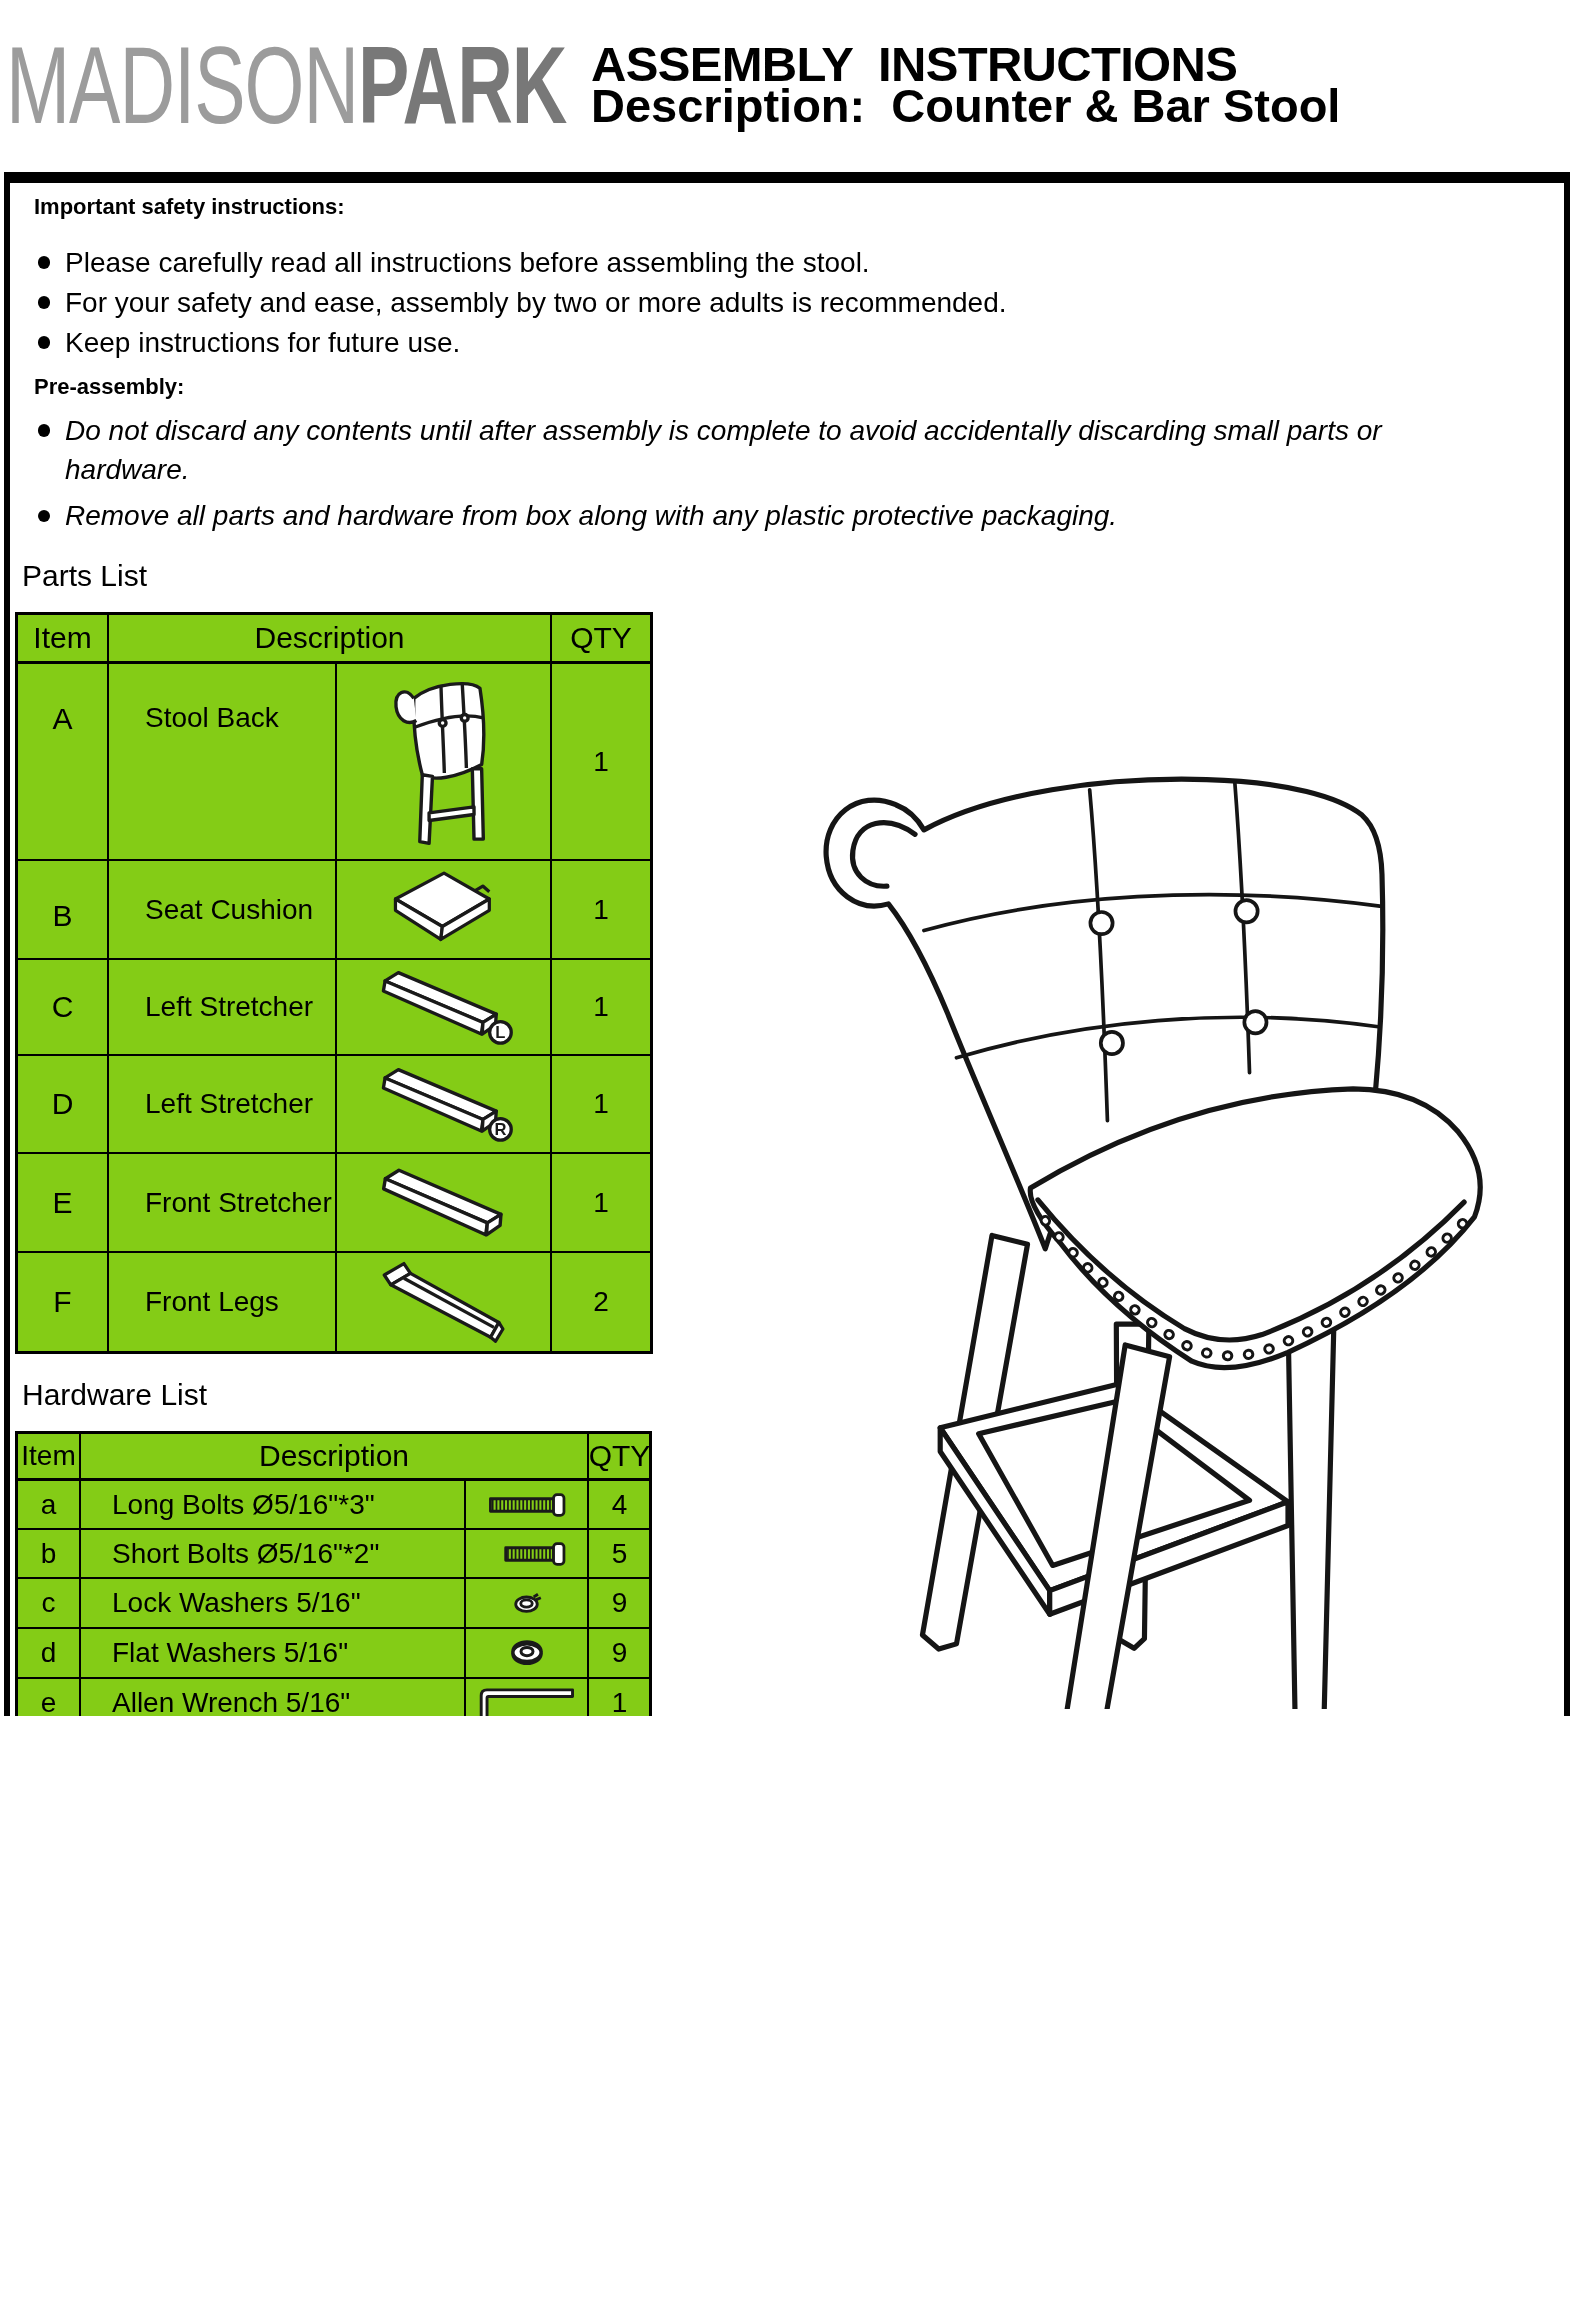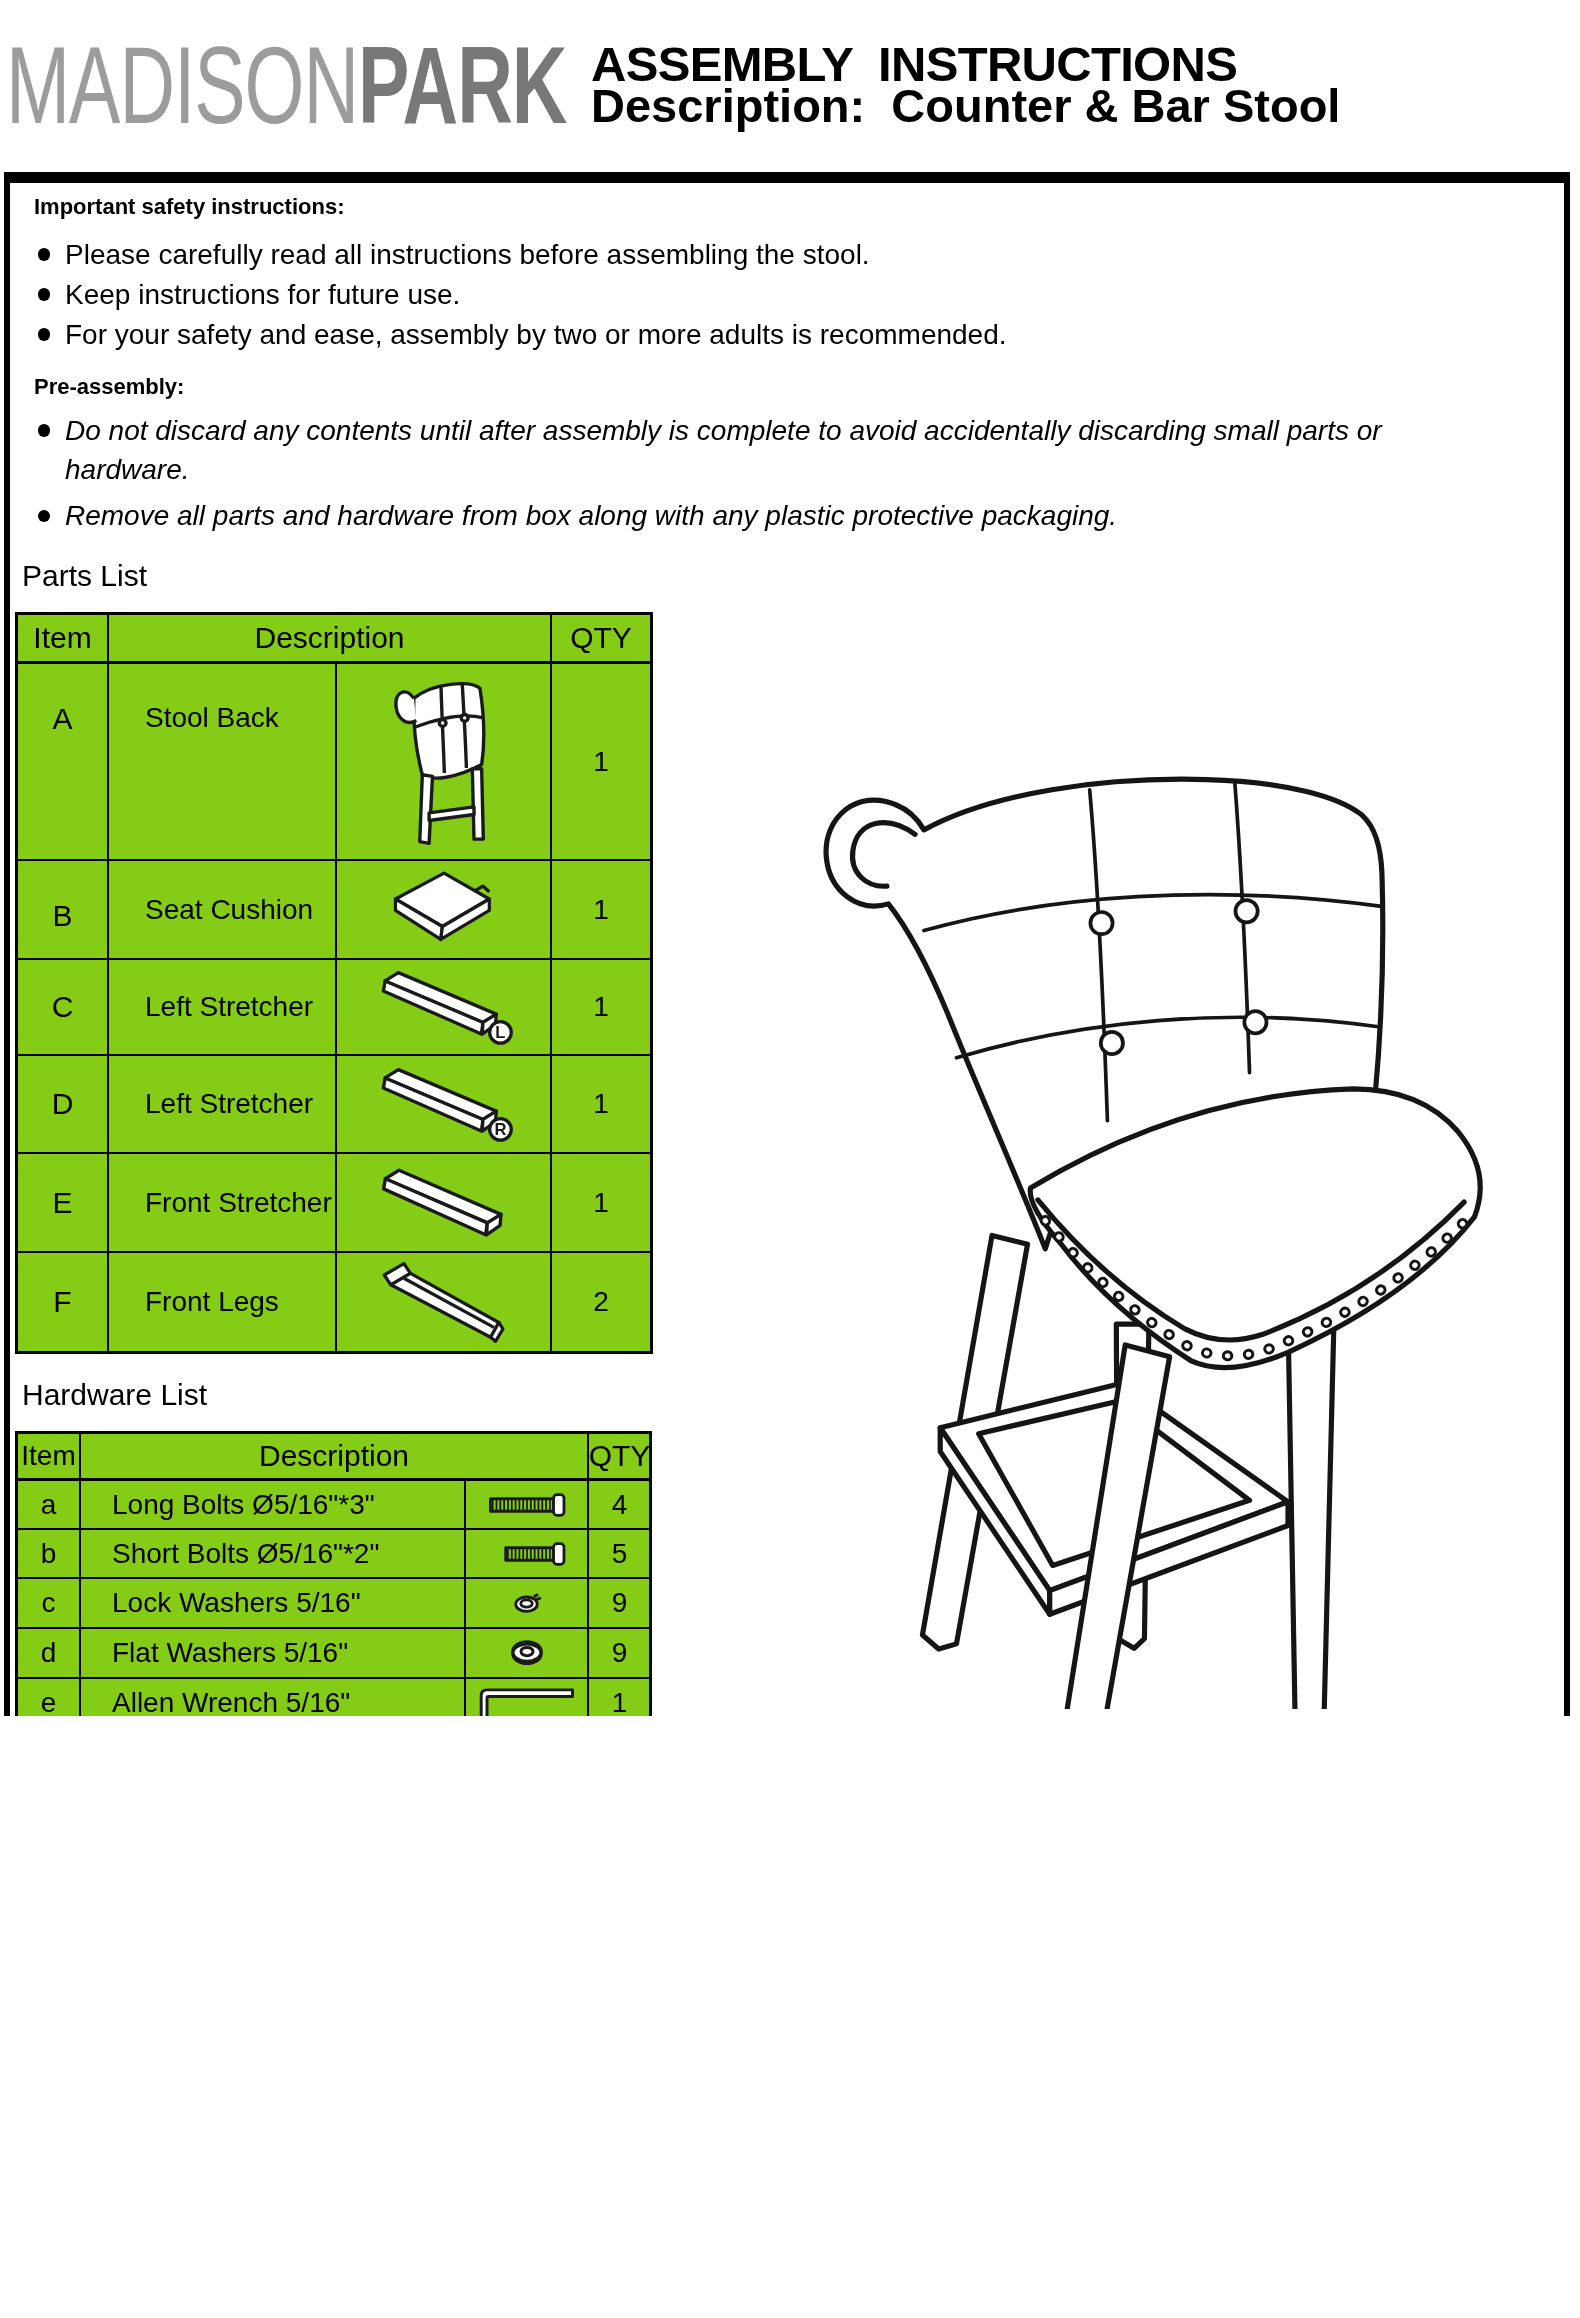--- a/index.html
+++ b/index.html
@@ -18,21 +18,21 @@
   .main-box{position:absolute;left:4.4px;top:172px;width:1566px;height:2083px;box-sizing:border-box;
             border:6.7px solid #000;border-top-width:11px;border-bottom-width:9.6px;}
   
   .sec-heading{position:absolute;font-size:22px;font-weight:700;white-space:nowrap;}
   .safety-heading{left:34px;top:194px;}
   .pre-heading{left:34px;top:374px;}
   .doc-list{position:absolute;list-style:none;margin:0;padding:0;}
   .doc-list li{position:relative;padding-left:31px;font-size:28px;line-height:40px;}
   .doc-list li::before{content:"";position:absolute;left:3.7px;top:13.3px;width:12.6px;height:12.6px;
                        border-radius:50%;background:#000;}
-  .safety-list{left:34px;top:235px;width:1451px;}
+  .safety-list{left:34px;top:243px;width:1451px;}
   .pre-list{left:34px;top:411px;width:1474px;}
   .pre-list li{line-height:39px;font-style:italic;}
   .pre-list li + li{margin-top:7.4px;}
   .list-title{position:absolute;font-size:30px;font-weight:400;white-space:nowrap;}
   .parts-title{left:22px;top:559px;}
   .hardware-title{left:22px;top:1378px;}
   
   .grid-table{position:absolute;display:grid;border:3px solid #000;background:#84cc16;}
   .parts-table{left:15px;top:612px;width:638px;box-sizing:border-box;
                grid-template-columns:91px 228px 215px 98px;
@@ -74,22 +74,22 @@
     <span class="logo-madison">MADISON</span><span class="logo-park">PARK</span>
   </div>
   <div class="main-title">ASSEMBLY  INSTRUCTIONS</div>
   <div class="subtitle">Description:  Counter &amp; Bar Stool</div>
 
   <div class="main-box"></div>
 
   <div class="sec-heading safety-heading">Important safety instructions:</div>
   <ul class="doc-list safety-list">
     <li>Please carefully read all instructions before assembling the stool.</li>
+    <li>For your safety and ease, assembly by two or more adults is recommended.</li>
     <li>Keep instructions for future use.</li>
-    <li>For your safety and ease, assembly by two or more adults is recommended.</li>
   </ul>
 
   <div class="sec-heading pre-heading">Pre-assembly:</div>
   <ul class="doc-list pre-list">
     <li>Do not discard any contents until after assembly is complete to avoid accidentally discarding small parts or hardware.</li>
     <li>Remove all parts and hardware from box along with any plastic protective packaging.</li>
   </ul>
 
   <div class="list-title parts-title">Parts List</div>
 

